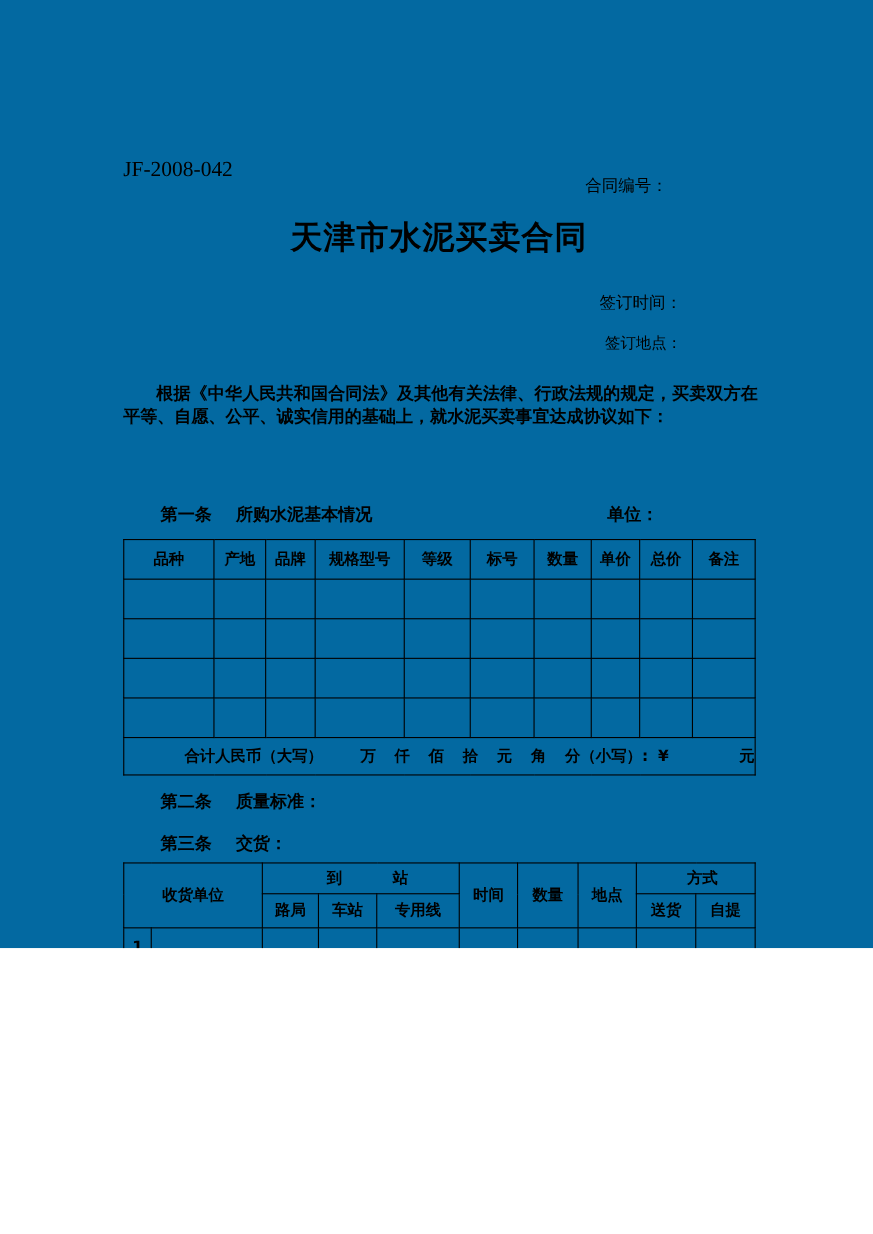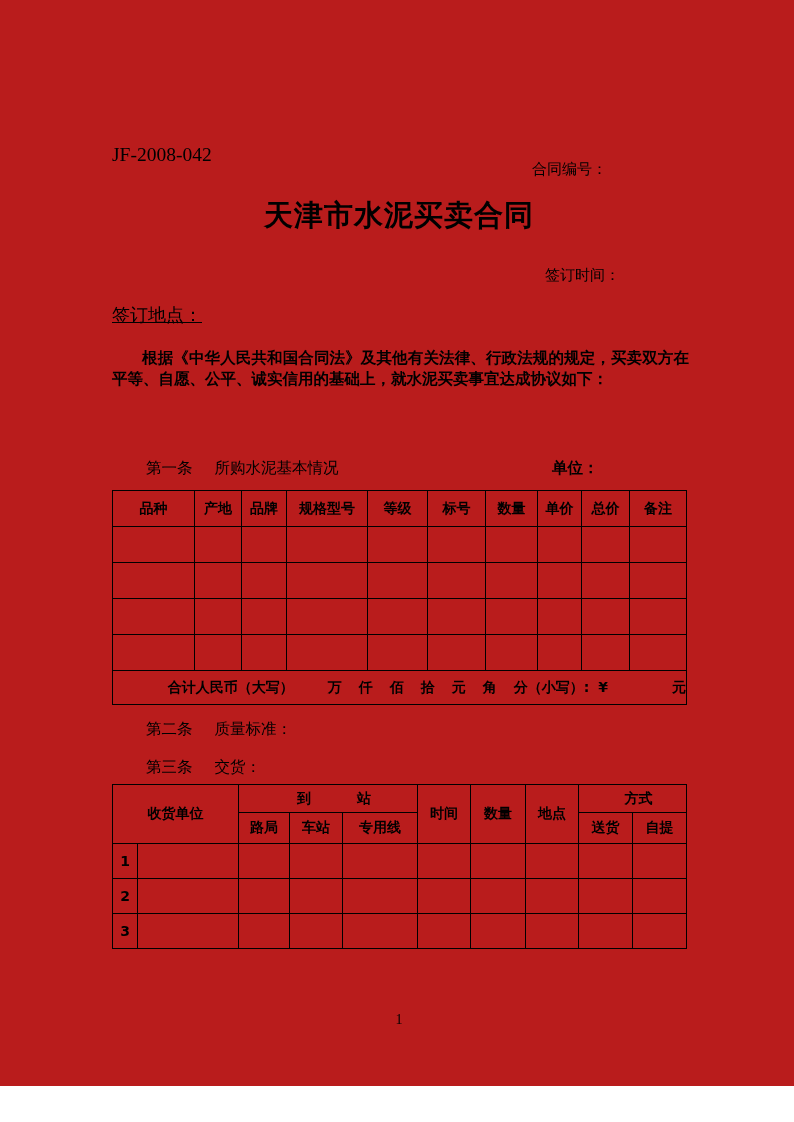--- a/index.html
+++ b/index.html
@@ -7,22 +7,22 @@
     padding: 0;
     background: #ffffff;
   }
   body {
     font-family: "DejaVu Sans", sans-serif;
     color: #000000;
   }
   .page {
     position: relative;
     width: 794px;
-    height: 1086px;
-    background: #b91c1c;
+    height: 862px;
+    background: #0369a1;
     overflow: hidden;
     box-sizing: border-box;
   }
   .sheet {
     position: absolute;
     left: 112px;
     top: 0;
     width: 574px;
     height: 1122px;
   }
@@ -76,44 +76,44 @@
     width: 508px;
     text-align: right;
     font-size: 15px;
     white-space: nowrap;
   }
   .sign-place {
     position: absolute;
     left: 0;
     top: 303px;
     width: 508px;
-    font-size: 18px;
-    white-space: nowrap;
-    text-decoration: underline;
+    text-align: right;
+    font-size: 14px;
+    white-space: nowrap;
   }
 
   
   .preamble {
     position: absolute;
     left: 0;
     top: 348px;
     width: 577px;
     font-size: 15.5px;
     font-weight: bold;
     line-height: 21px;
     text-indent: 30px;
     text-align: justify;
     text-justify: inter-ideograph;
   }
 
   
   .clause {
     position: absolute;
     font-size: 15.5px;
-    font-weight: normal;
+    font-weight: bold;
     white-space: nowrap;
   }
   .clause-1 { left: 34px; top: 458px; }
   .clause-2 { left: 34px; top: 719px; }
   .clause-3 { left: 34px; top: 757px; }
   .unit-label {
     position: absolute;
     left: 440px;
     top: 458px;
     font-size: 15.5px;

